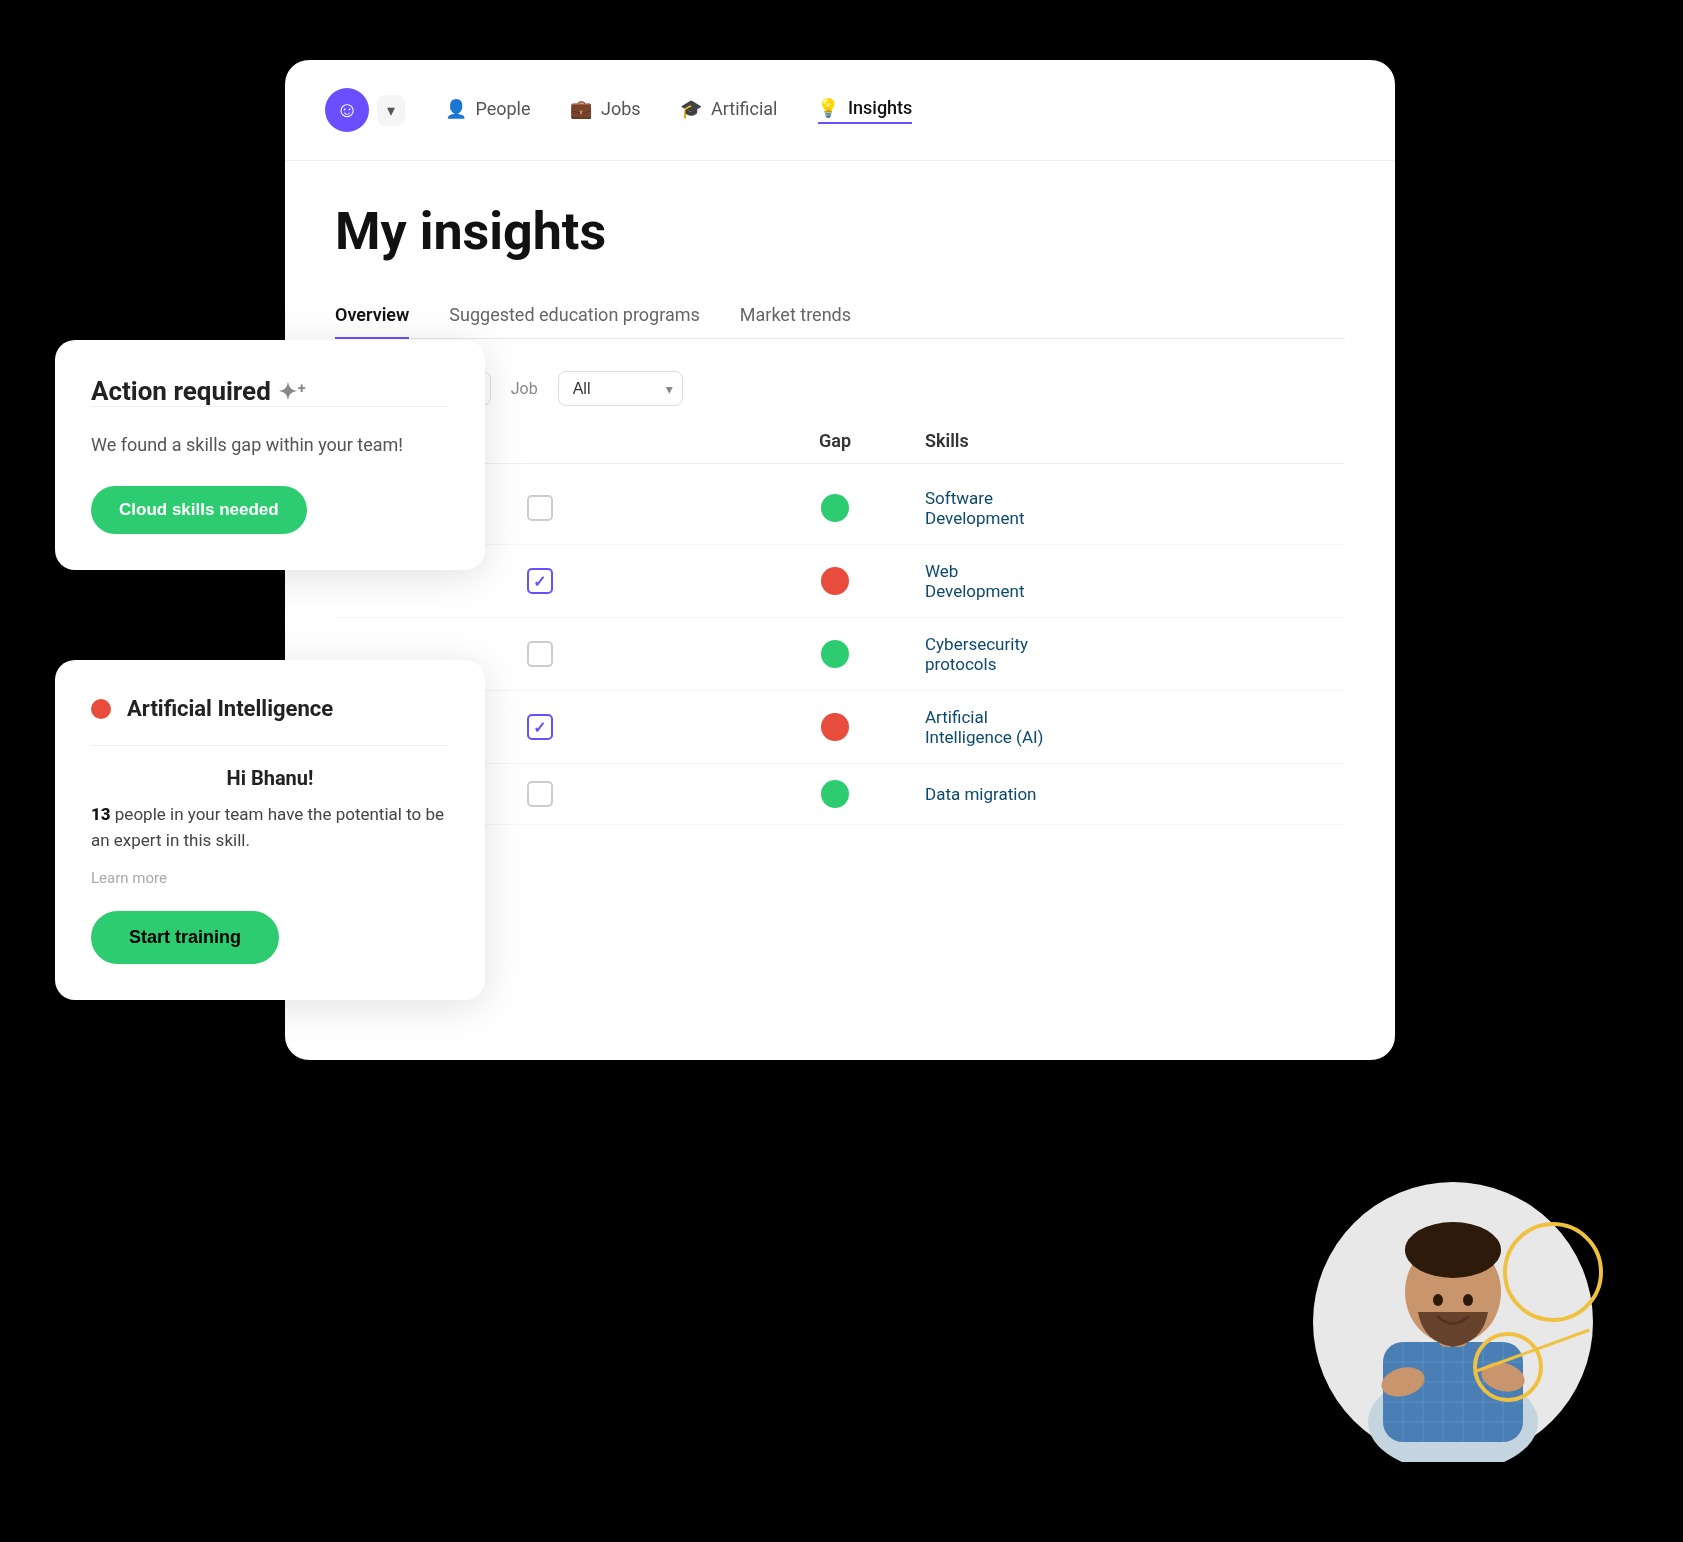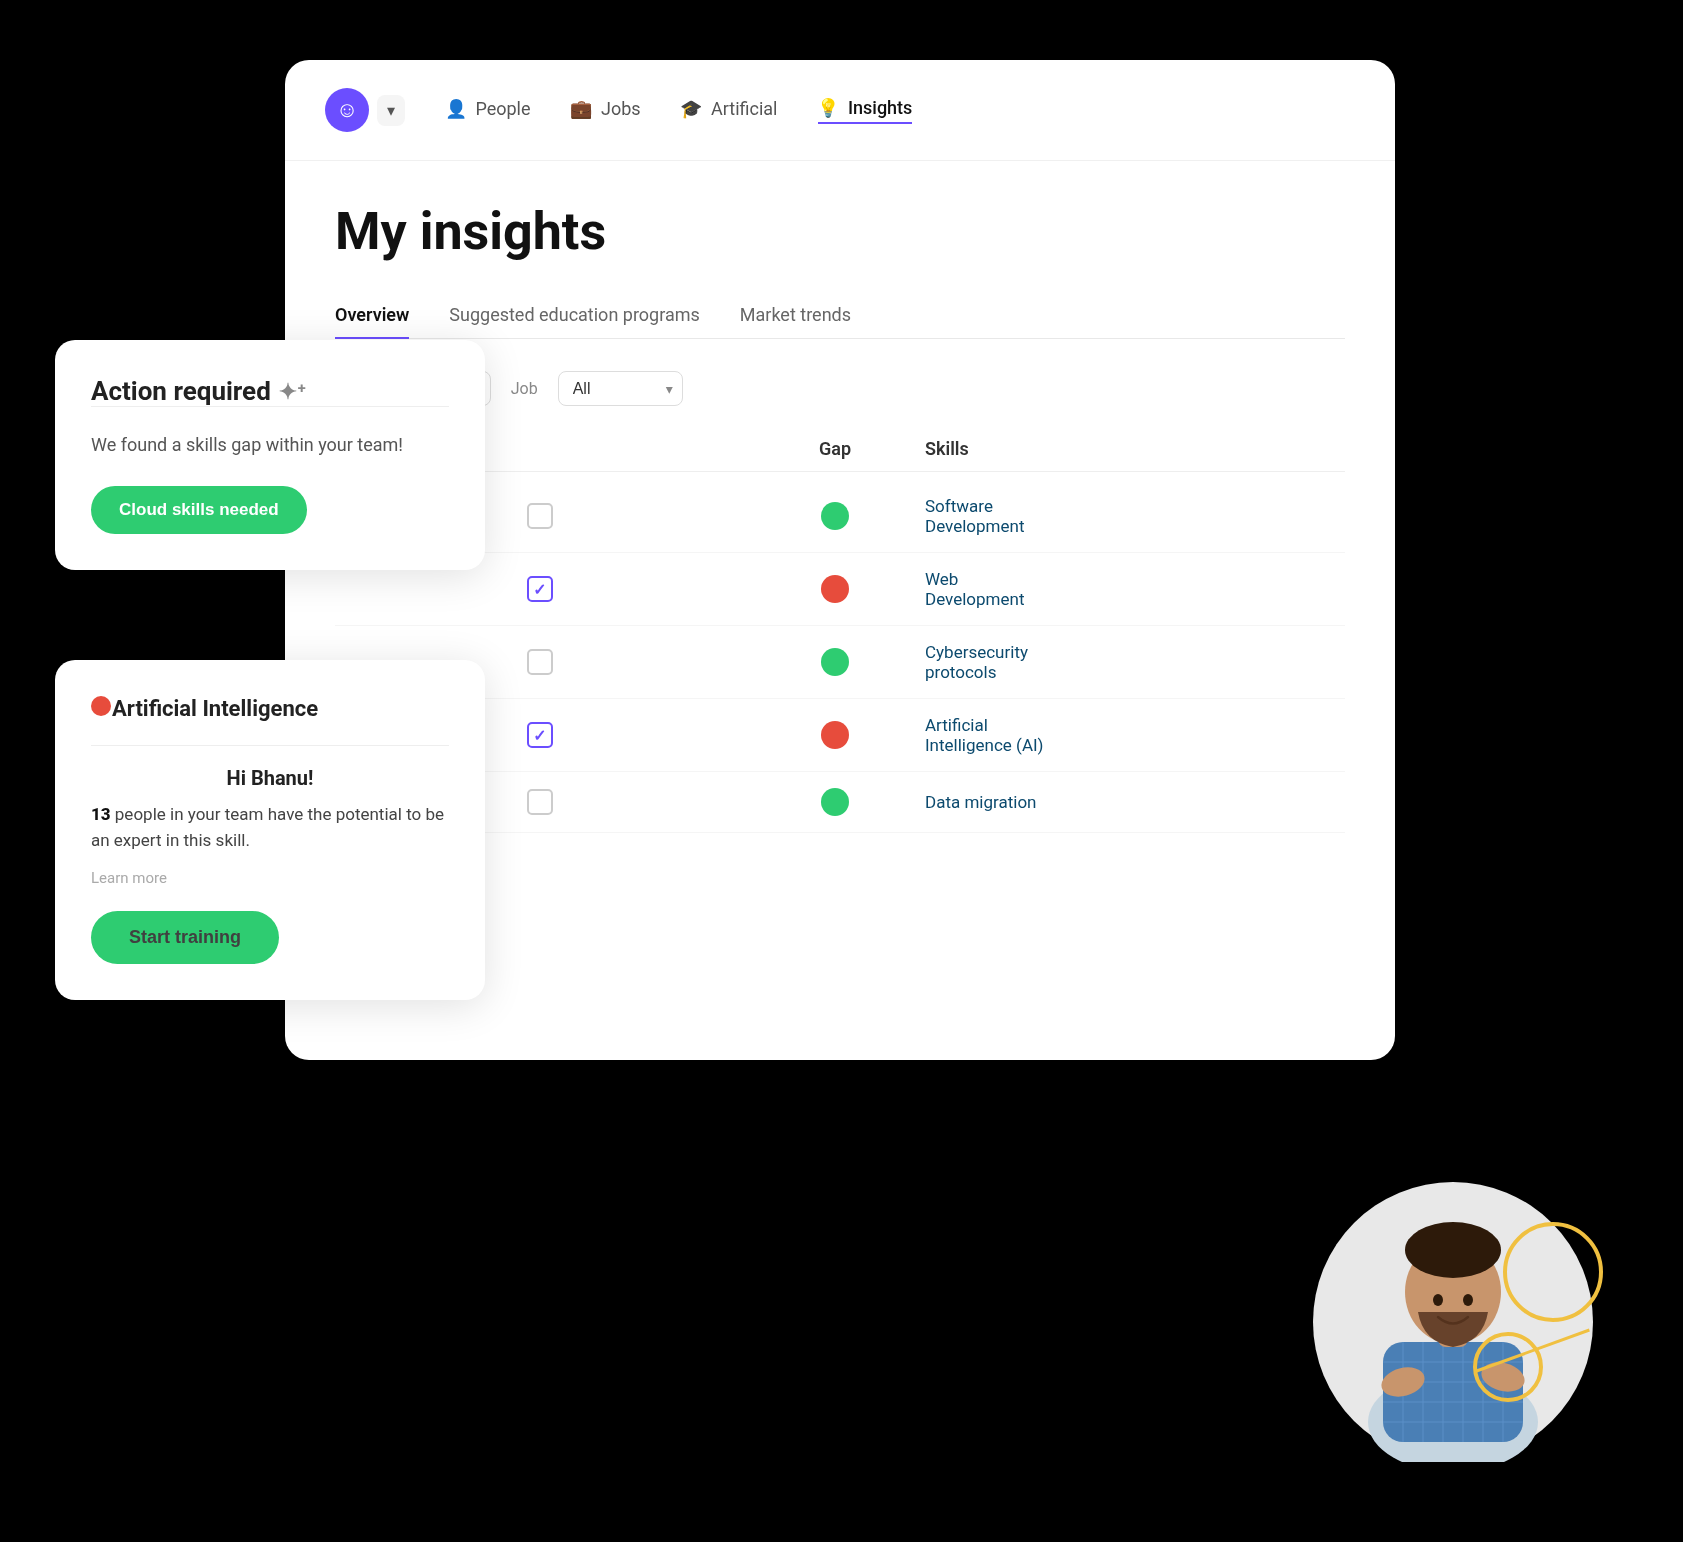--- a/index.html
+++ b/index.html
@@ -262,21 +262,22 @@
       top: 660px;
       width: 430px;
       background: #fff;
       border-radius: 20px;
       box-shadow: 0 6px 40px rgba(0,0,0,0.12);
       padding: 36px;
       z-index: 10;
     }
     .ai-card-header {
       display: flex;
-      gap: 1px;
+      align-items: center;
+      gap: 16px;
       margin-bottom: 24px;
     }
     .ai-dot {
       width: 20px;
       height: 20px;
       border-radius: 50%;
       background: #E74C3C;
       flex-shrink: 0;
     }
     .ai-title {
@@ -307,21 +308,21 @@
       color: #111;
     }
     .ai-learn-more {
       font-size: 15px;
       color: #aaa;
       margin-bottom: 24px;
       cursor: pointer;
     }
     .start-training-btn {
       background: #2ECC71;
-      color: #404040;
+      color: #000000;
       border: none;
       border-radius: 50px;
       padding: 16px 38px;
       font-size: 18px;
       font-weight: 600;
       cursor: pointer;
     }
 
     
     .person-area {
@@ -384,21 +385,21 @@
       background: #F0C040;
       transform: rotate(-20deg);
       z-index: 6;
     }
 
     
     .filter-row-partial {
       display: flex;
       align-items: center;
       gap: 20px;
-      margin-bottom: 32px;
+      margin-bottom: 24px;
     }
     .partial-label {
       font-size: 16px;
       color: #888;
     }
   </style>
 </head>
 <body>
 
 <div class="main-card">

